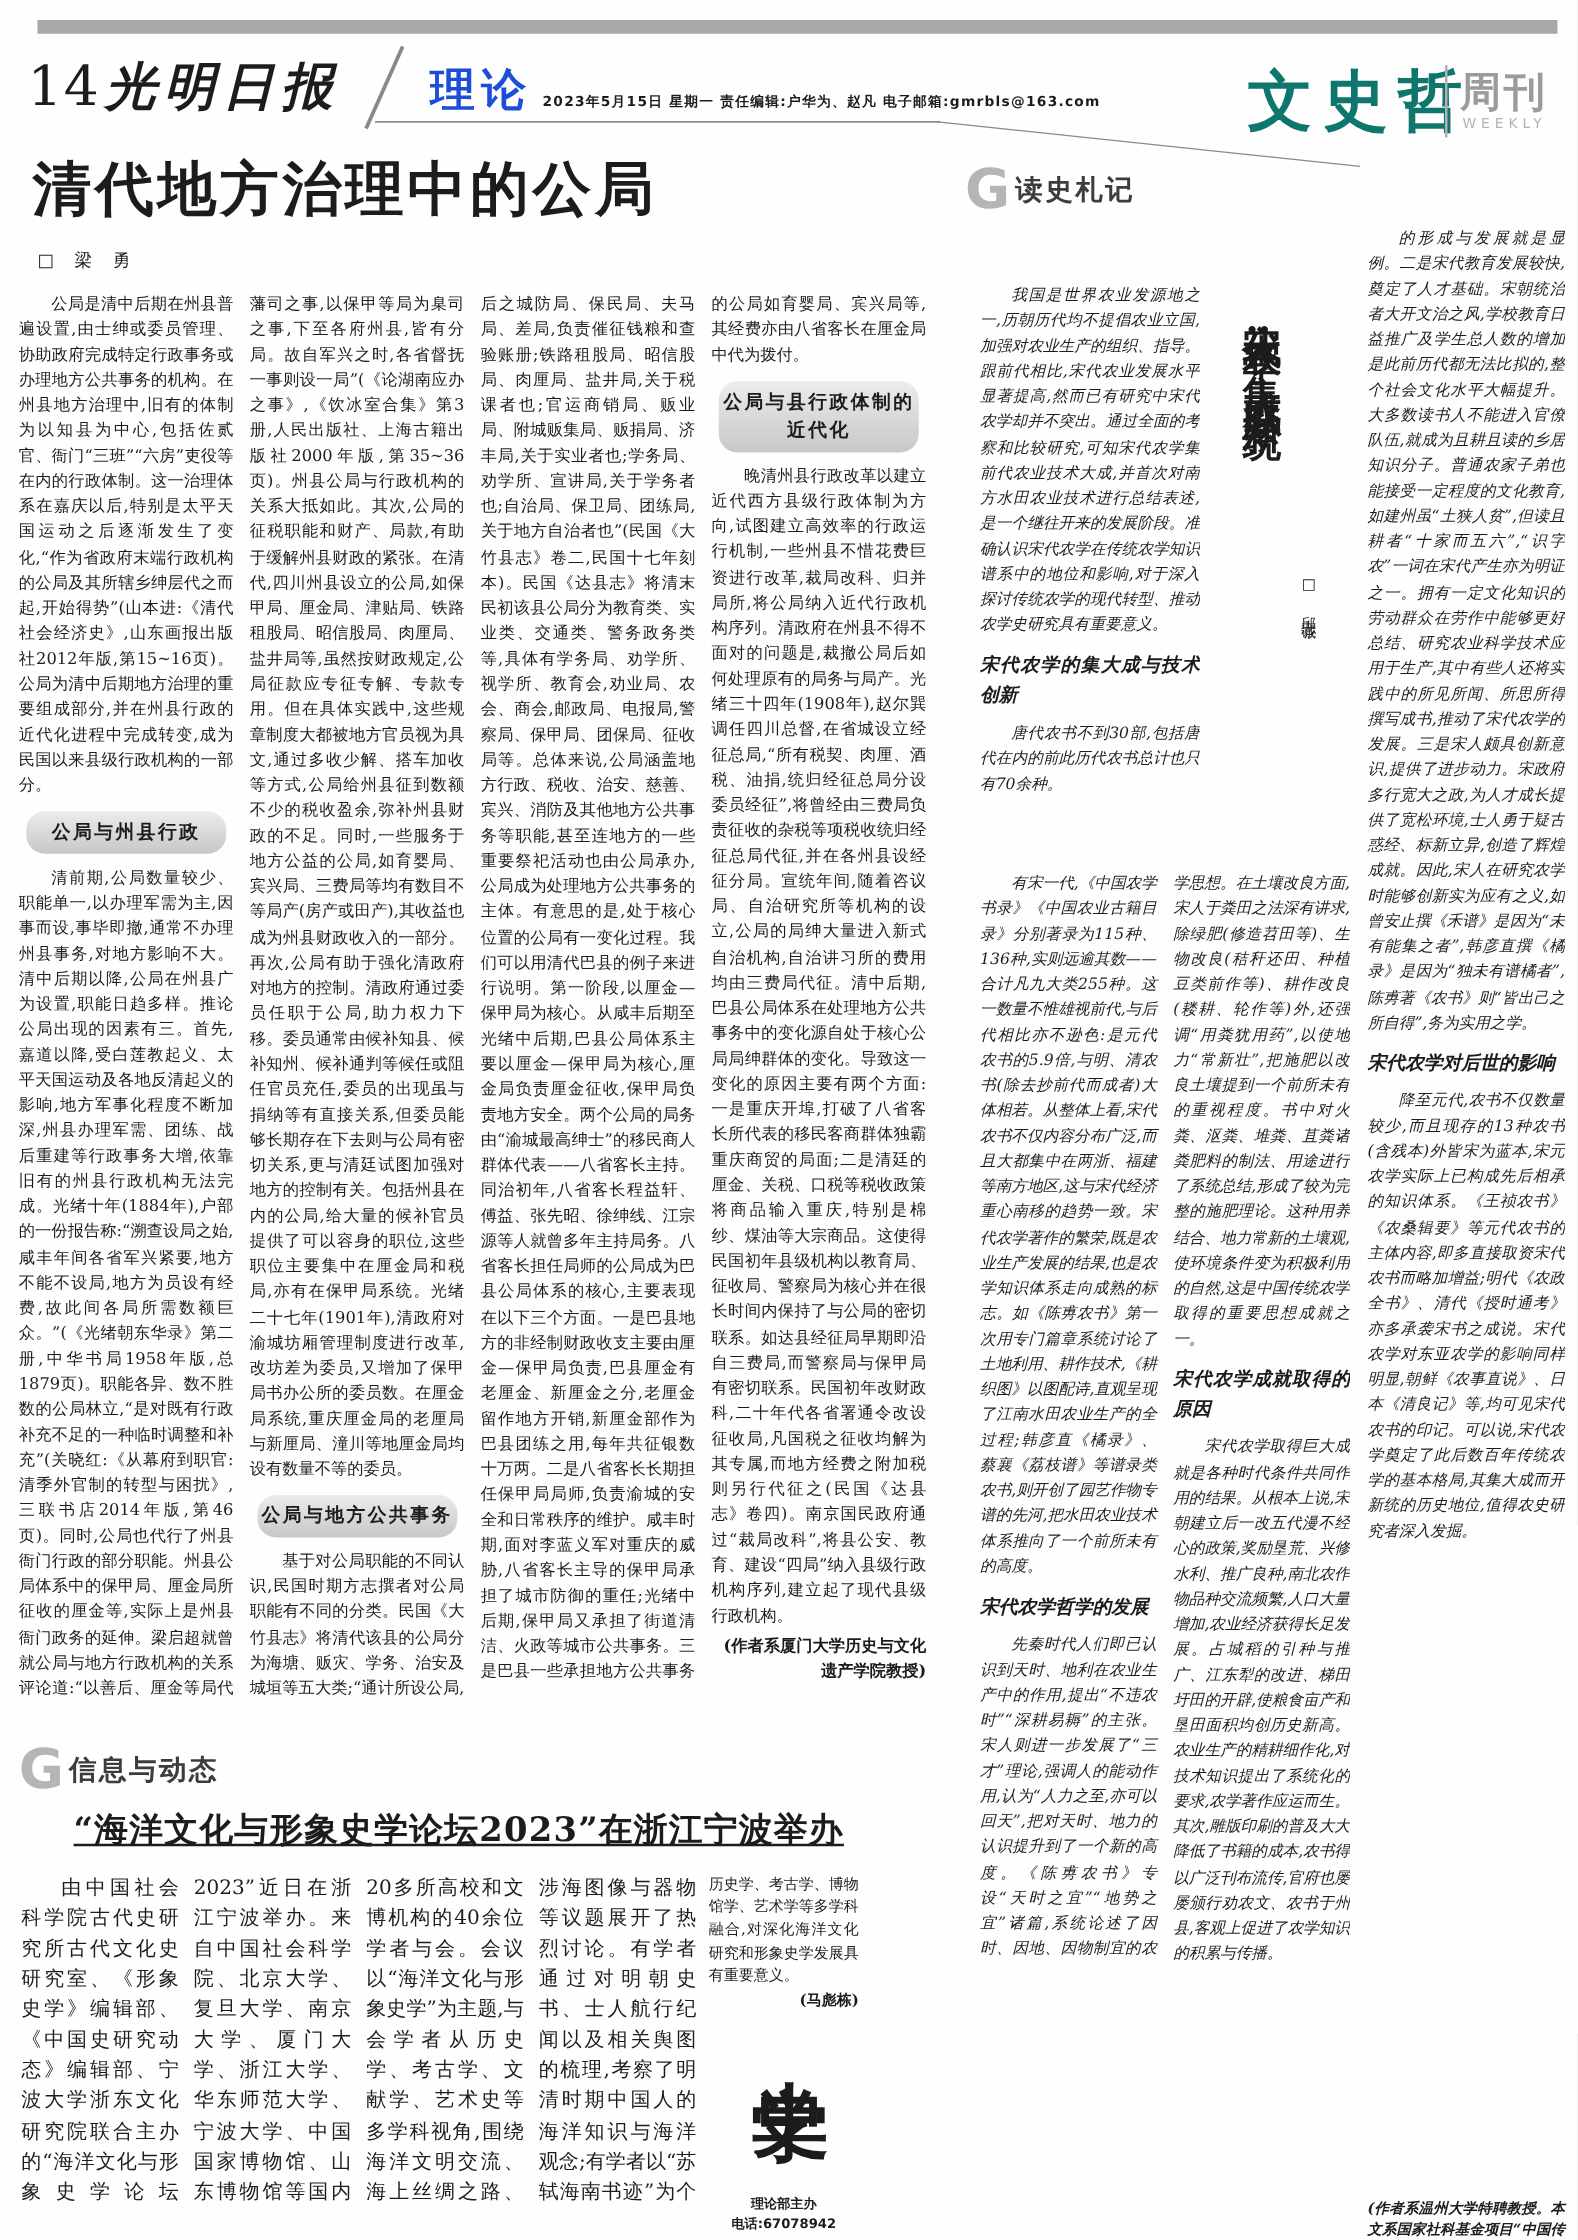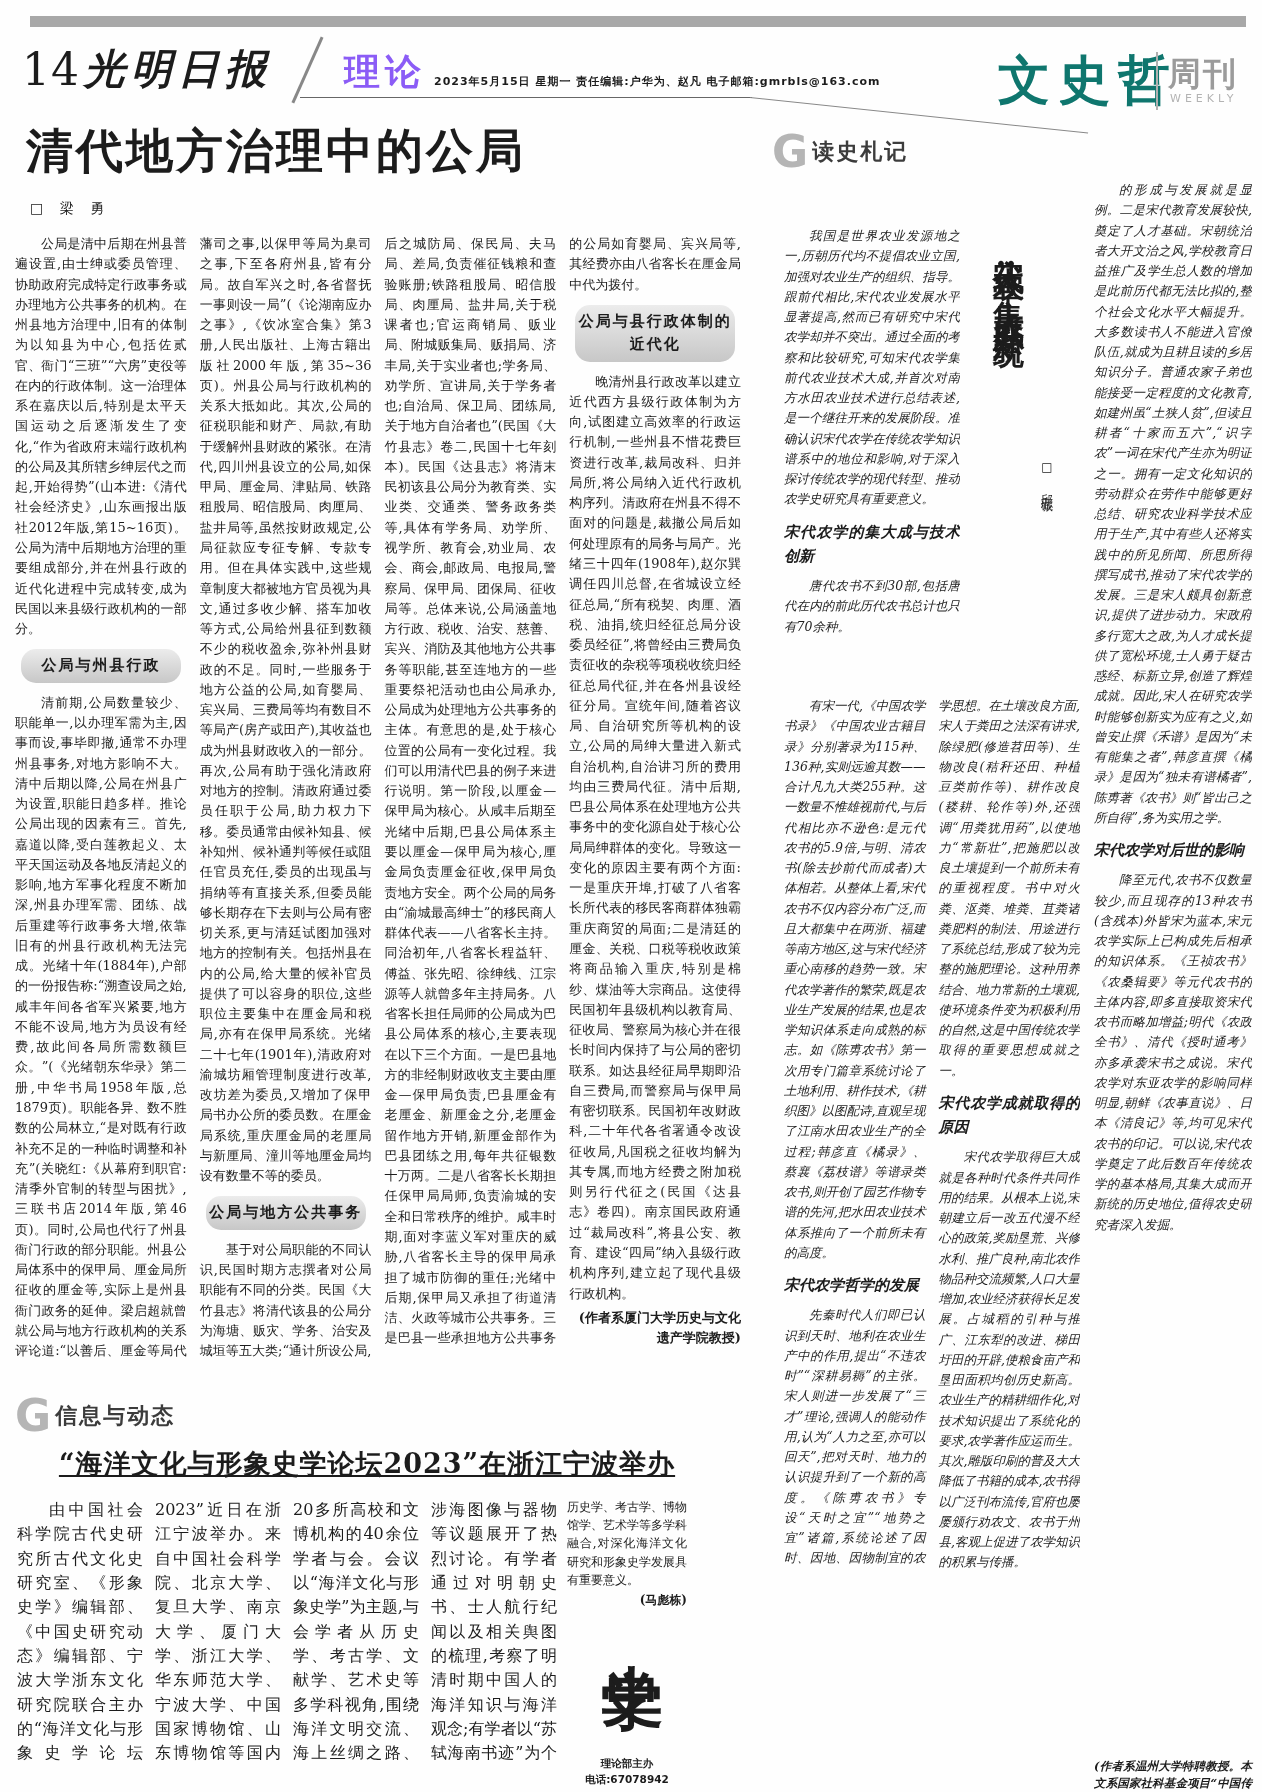--- a/index.html
+++ b/index.html
@@ -4,21 +4,21 @@
 <style>
   html,body{margin:0;padding:0;background:#e9e9e7;}
   .page{position:relative;width:1262px;height:1792px;margin:0 auto;background:#fefefe;
         overflow:hidden;font-family:"DejaVu Serif","Liberation Serif",serif;color:#1c1c1c;}
   .abs{position:absolute;}
   
   .topbar{left:30px;top:16px;width:1216px;height:11px;background:#a8a8a8;}
   .pageno{left:22px;top:44px;font-size:44px;font-weight:400;letter-spacing:1px;}
   .masthead{left:84px;top:42px;font-size:41px;font-weight:900;font-style:italic;letter-spacing:6px;}
   .slash1{left:306px;top:34px;width:3px;height:72px;background:#888;transform:rotate(24deg);}
-  .sectionlabel{left:344px;top:48px;font-size:36px;font-weight:900;color:#8b5cf6;
+  .sectionlabel{left:344px;top:48px;font-size:36px;font-weight:900;color:#1d4ed8;
         letter-spacing:5px;font-family:"DejaVu Sans","Liberation Sans",sans-serif;}
   .dateline{left:434px;top:74px;font-size:11px;font-weight:700;letter-spacing:1px;
         font-family:"DejaVu Sans","Liberation Sans",sans-serif;}
   .headrule{left:300px;top:97px;width:452px;height:1px;background:#666;}
   .headrule2{left:750px;top:97px;width:340px;height:1px;background:#888;
         transform:rotate(6deg);transform-origin:left top;}
   .wst{left:998px;top:46px;font-size:52px;font-weight:900;color:#0f766e;letter-spacing:8px;}
   .wdiv{left:1156px;top:52px;width:2px;height:58px;background:#b0b0b0;}
   .weekly{left:1168px;top:52px;font-size:33px;font-weight:700;color:#9b9b9b;letter-spacing:2px;
         font-family:Liberation Serif, serif;}

